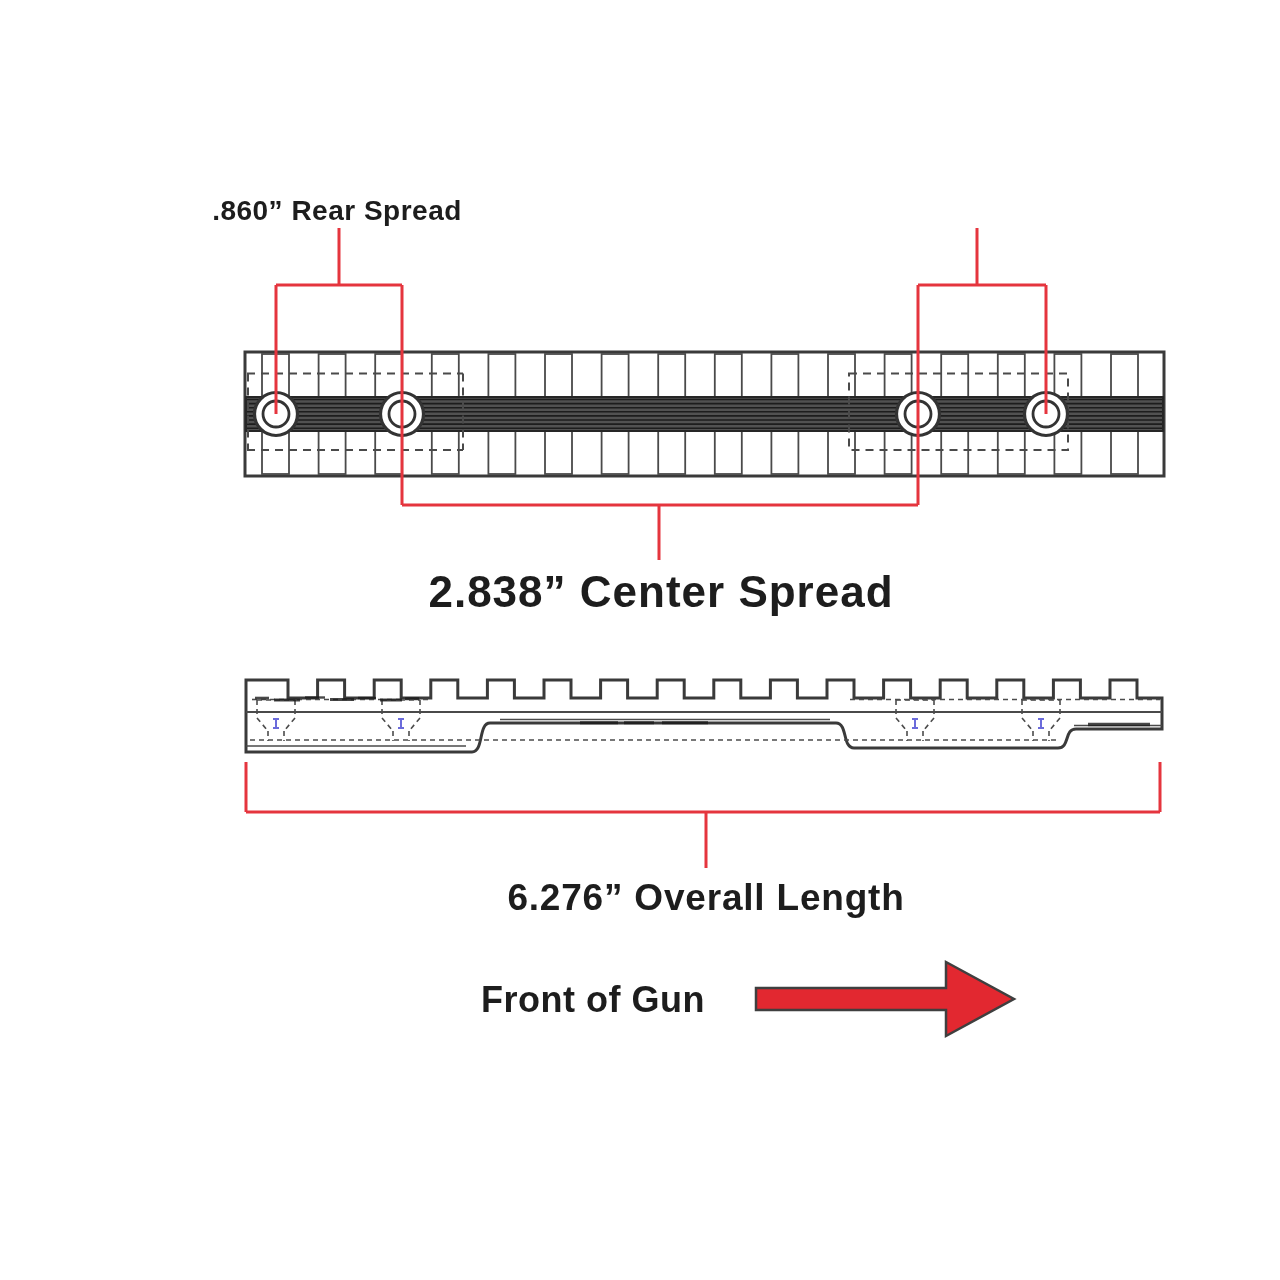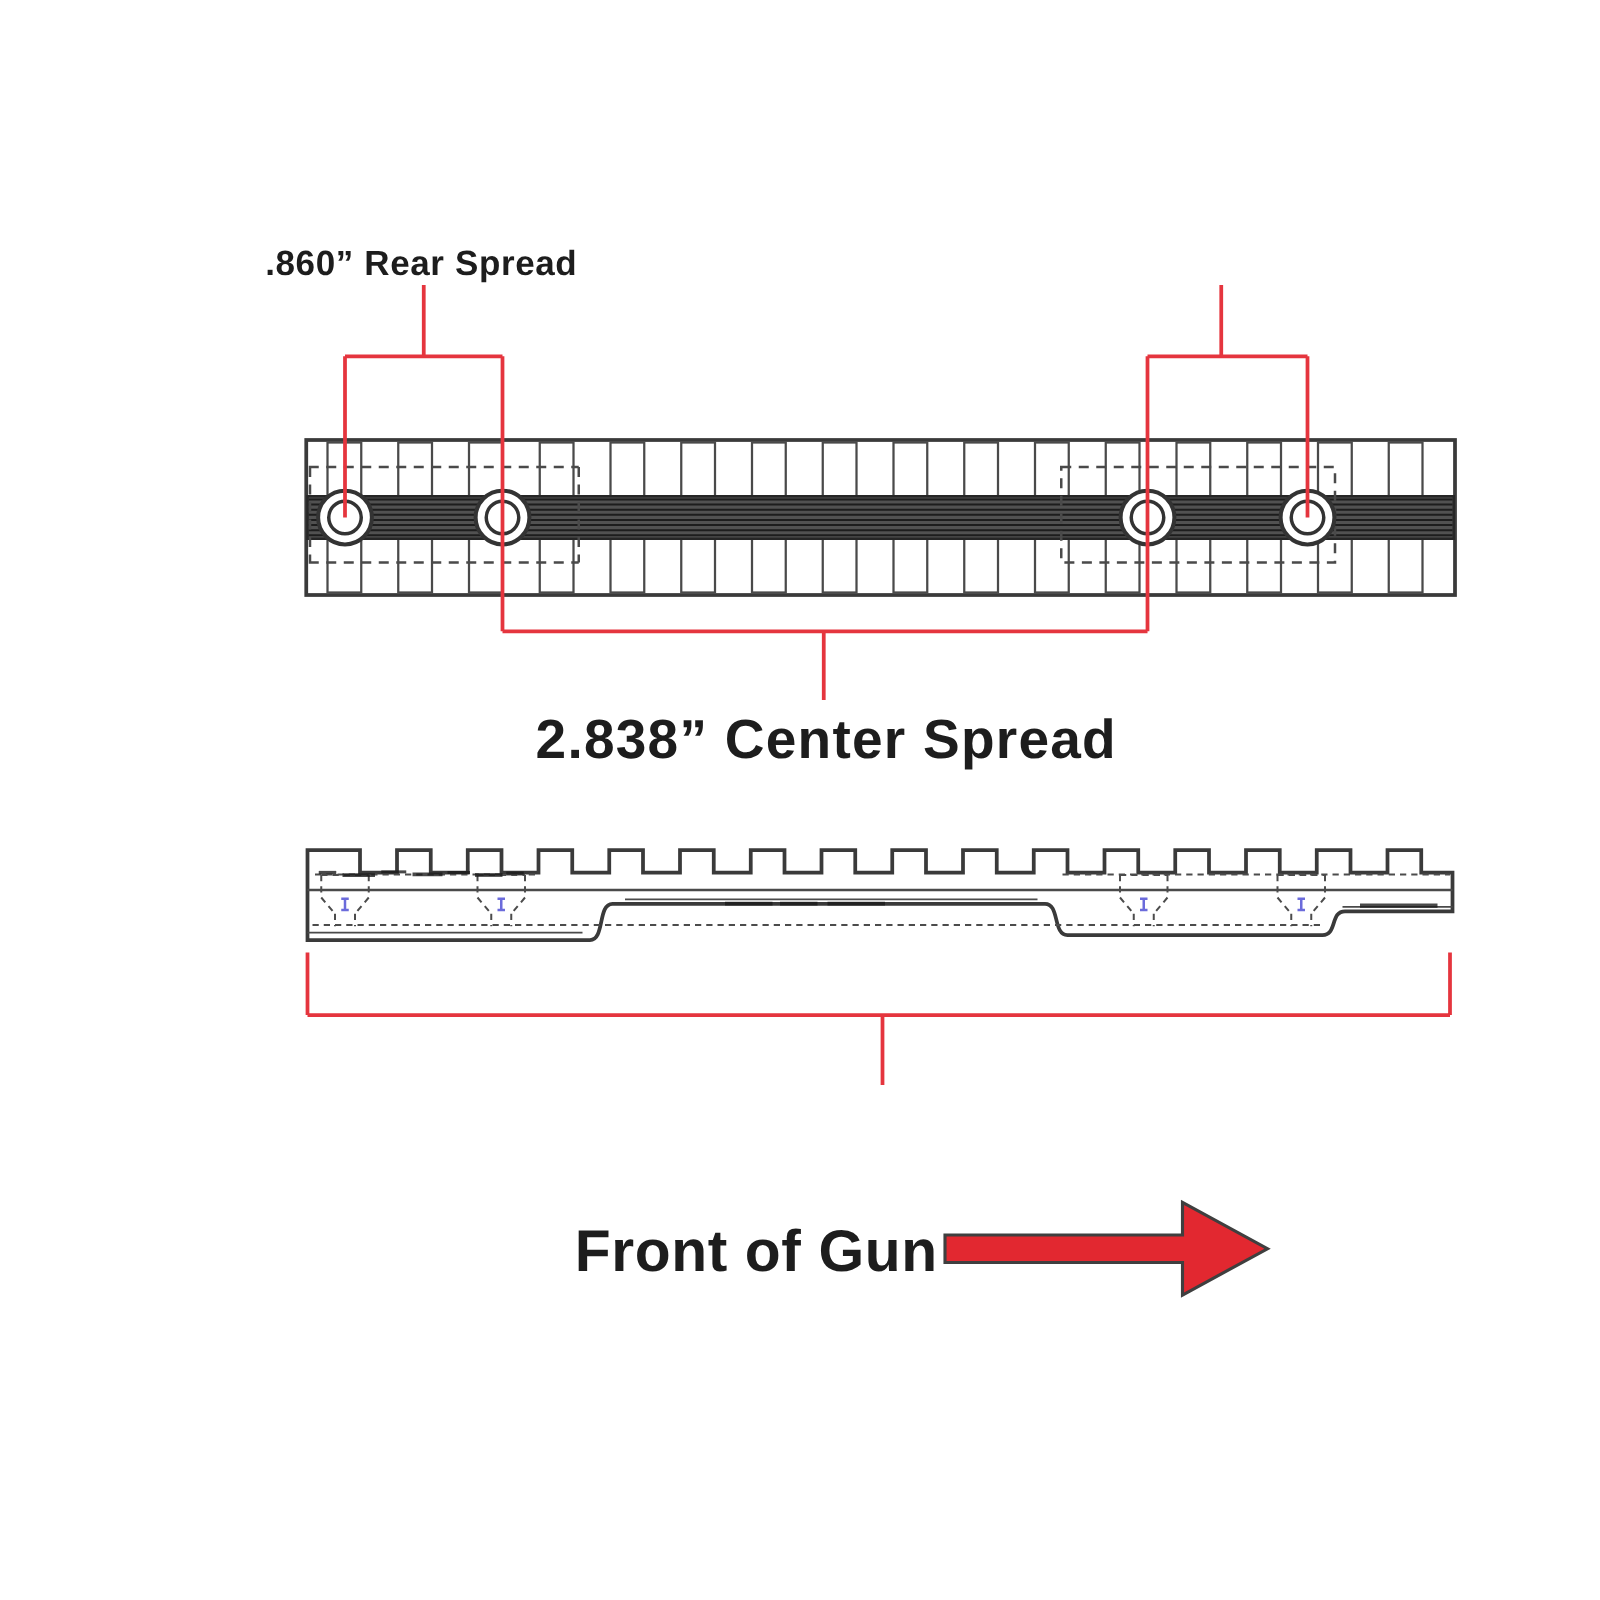--- a/index.html
+++ b/index.html
@@ -19,21 +19,21 @@
   }
   .drawing{position:absolute;left:0;top:0;width:1280px;height:1280px;}
   .label{
     position:absolute;transform:translate(-50%,-50%);
     font-weight:700;color:var(--text-color);white-space:nowrap;
     letter-spacing:.5px;
   }
   .label.spread{font-size:28px;}
   .label.center-spread{font-size:44px;letter-spacing:1px;}
   .label.overall{font-size:37px;letter-spacing:.8px;}
-  .label.gun{font-size:47px;letter-spacing:.5px;margin-left:12px;}
+  .label.gun{font-size:36px;letter-spacing:.5px;}
   .disclaimer{
     position:absolute;left:96px;top:957px;transform:none;
     font-weight:700;font-size:20px;line-height:24px;color:var(--text-color);
     white-space:pre-line;letter-spacing:.2px;
   }
   
   .outline{fill:#fff;stroke:var(--line-dark);stroke-width:3;}
   .thin-stroke{fill:#fff;stroke:var(--line-mid);stroke-width:1.8;}
   .plain-line{stroke:var(--line-mid);stroke-width:2;fill:none;}
   .fine-line{stroke:var(--line-mid);stroke-width:1.4;fill:none;}
@@ -169,16 +169,17 @@
     </g>
 
     <path class="arrow" d="M756,988 L946,988 L946,962 L1014,999 L946,1036 L946,1010 L756,1010 Z"></path>
   </svg>
 
   <div class="label spread" style="left:337px;top:211px;">.860” Rear Spread</div>
 
 
   <div class="label center-spread" style="left:661px;top:592px;">2.838” Center Spread</div>
 
+  <div class="label overall" style="left:706px;top:898px;">6.276” Overall Length</div>
 
   <div class="label gun" style="left:593px;top:1000px;">Front of Gun</div>
 
 </div>
 
 </body></html>

